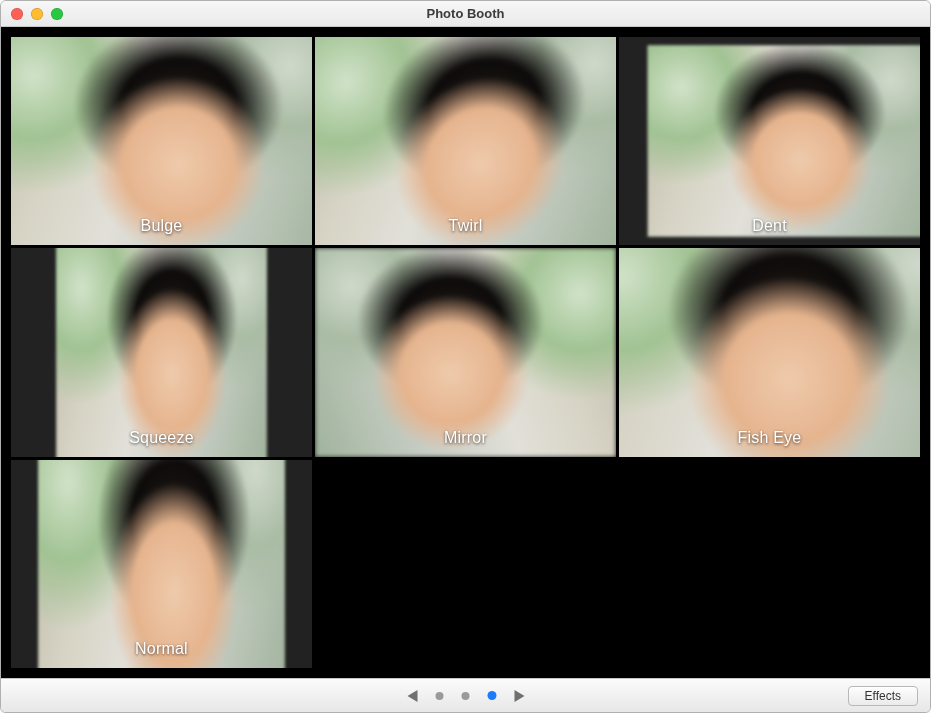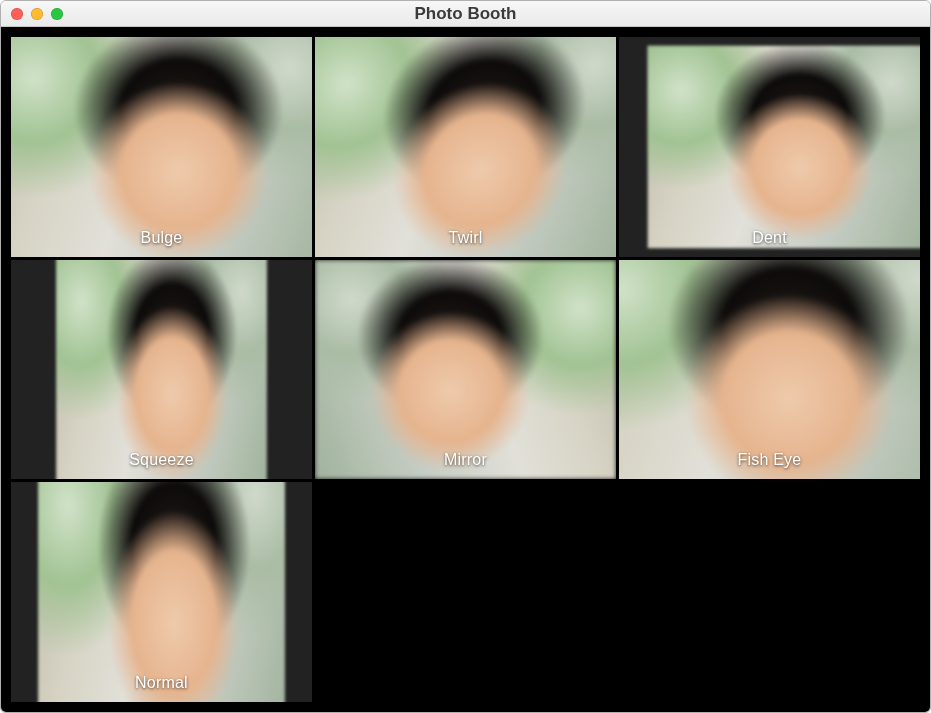--- a/index.html
+++ b/index.html
@@ -39,21 +39,21 @@
     width: 12px; height: 12px; border-radius: 50%;
     box-shadow: inset 0 0 0 0.5px rgba(0,0,0,0.25);
   }
   .dot.close { background: #ff5f57; }
   .dot.min   { background: #febc2e; }
   .dot.zoom  { background: #28c840; }
   .title {
     position: absolute;
     left: 0; right: 0;
     text-align: center;
-    font-size: 17px;
+    font-size: 13px;
     font-weight: 600;
     color: #3b3b3b;
   }
   .grid-wrap {
     flex: 1 1 auto;
     background: #000;
     padding: 10px;
     display: grid;
     grid-template-columns: 1fr 1fr 1fr;
     grid-template-rows: 1fr 1fr 1fr;
@@ -186,14 +186,26 @@
     <div class="cell">
       <div class="thumb fx-fisheye"></div>
       <div class="effect-label">Fish Eye</div>
     </div>
     <div class="cell">
       <div class="thumb fx-stretch"></div>
       <div class="effect-label">Normal</div>
     </div>
   </div>
 
+  <div class="toolbar">
+    <div class="pager">
+      <div class="arrow left"></div>
+      <div class="pgdot"></div>
+      <div class="pgdot"></div>
+      <div class="pgdot active"></div>
+      <div class="arrow right"></div>
+    </div>
+    <button class="effects-btn">
+      <span>Effects</span>
+    </button>
+  </div>
 
 </div>
 
 </body></html>

